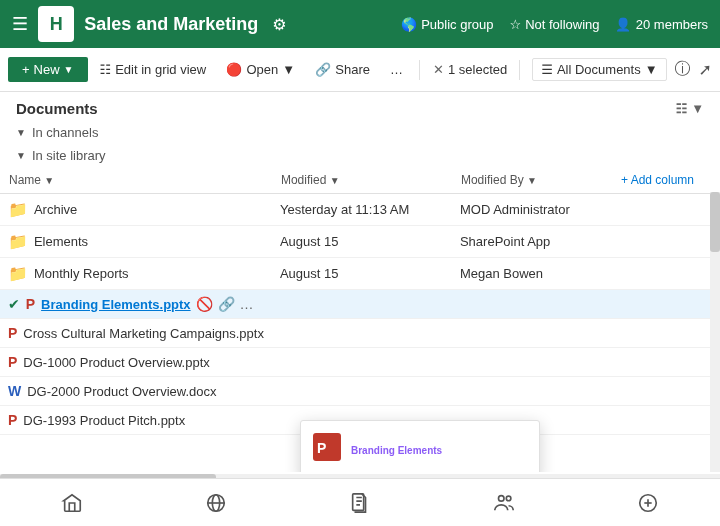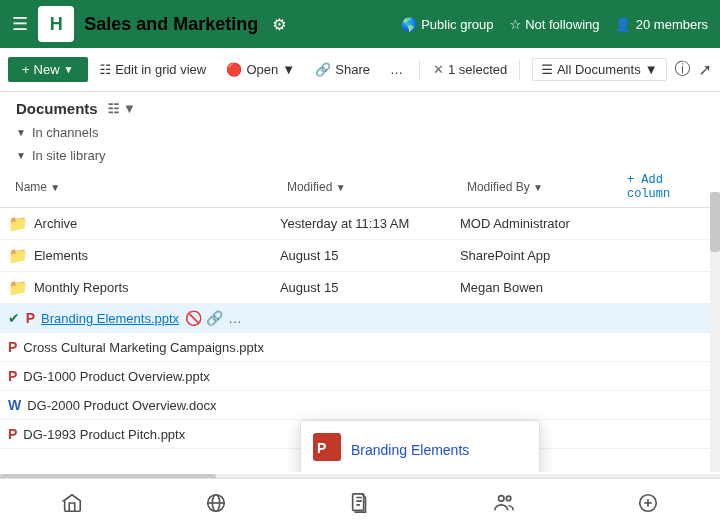--- a/index.html
+++ b/index.html
@@ -16,21 +16,21 @@
     }
     .hamburger { color: #fff; font-size: 18px; cursor: pointer; }
     .logo-box {
       width: 36px; height: 36px;
       background: #fff;
       border-radius: 4px;
       display: flex; align-items: center; justify-content: center;
       font-weight: bold; color: #1a7a4a; font-size: 18px;
     }
     .group-title {
-      color: #000000;
+      color: #ffffff;
       font-size: 18px;
       font-weight: 600;
     }
     .settings-icon { color: #fff; font-size: 16px; margin-left: 4px; }
     .top-bar-right {
       margin-left: auto;
       display: flex;
       align-items: center;
       gap: 16px;
       color: #fff;
@@ -88,40 +88,41 @@
 
     
     .docs-header {
       padding: 8px 16px 4px;
       display: flex;
       align-items: center;
       gap: 10px;
       font-size: 15px;
       font-weight: 600;
       color: #333;
+      justify-content: space-between;
     }
     .view-icon { color: #666; font-size: 13px; cursor: pointer; }
 
     
     .section-header {
       padding: 4px 16px;
       font-size: 13px;
       color: #555;
       cursor: pointer;
       display: flex;
       align-items: center;
       gap: 6px;
     }
     .section-header .arrow { font-size: 10px; }
 
     
     .file-table { width: 100%; border-collapse: collapse; }
     .file-table thead tr th {
       text-align: left;
-      padding: 6px 15px;
+      padding: 6px 9px;
       font-size: 12px;
       color: #555;
       font-weight: 500;
       border-bottom: 1px solid #e0e0e0;
     }
     .file-table tbody tr td {
       padding: 6px 8px;
       font-size: 13px;
       color: #333;
       border-bottom: 1px solid #f0f0f0;
@@ -148,21 +149,21 @@
       border-radius: 3px;
       box-shadow: 0 4px 16px rgba(0,0,0,0.18);
       z-index: 100;
     }
     .tooltip-header {
       display: flex; align-items: center; gap: 10px;
       padding: 12px;
       border-bottom: 1px solid #f0f0f0;
     }
     .tooltip-pptx { color: #c0392b; font-size: 22px; }
-    .tooltip-title { font-size: 14px; font-weight: 400; color: #1d4ed8; }
+    .tooltip-title { font-size: 10px; font-weight: 700; color: #8b5cf6; }
 
     
     .scroll-track {
       height: 10px;
       background: #f0f0f0;
       position: relative;
       margin-top: 2px;
     }
     .scroll-thumb {
       position: absolute;
@@ -216,21 +217,21 @@
     .content-area {
       position: relative;
       overflow: hidden;
       height: 380px;
     }
 
     .action-icons { display: flex; align-items: center; gap: 4px; }
     .action-icon { color: #666; font-size: 14px; cursor: pointer; }
     .delete-icon { color: #d83b01; font-size: 14px; cursor: pointer; }
 
-    .cursor-hand { cursor: pointer; }
+    .cursor-hand { cursor: pointer; font-weight: bold; }
   </style>
 </head>
 <body>
 
 <div class="top-bar">
   <span class="hamburger">☰</span>
   <div class="logo-box">
     <span>H</span>
   </div>
   <span class="group-title">Sales and Marketing</span>
@@ -310,21 +311,21 @@
       <tr>
         <th class="col-name">
           <span>Name</span> <span style="font-size:10px;">▼</span>
         </th>
         <th class="col-modified">
           <span>Modified</span> <span style="font-size:10px;">▼</span>
         </th>
         <th class="col-modifiedby">
           <span>Modified By</span> <span style="font-size:10px;">▼</span>
         </th>
-        <th style="color:#0078d4;font-family:Liberation Mono, monospace;">
+        <th style="color:#0078d4;">
           <span>+ Add column</span>
         </th>
       </tr>
     </thead>
     <tbody>
 
       <tr>
         <td>
             <div class="file-name-cell">
               <span class="folder-icon">📁</span>

